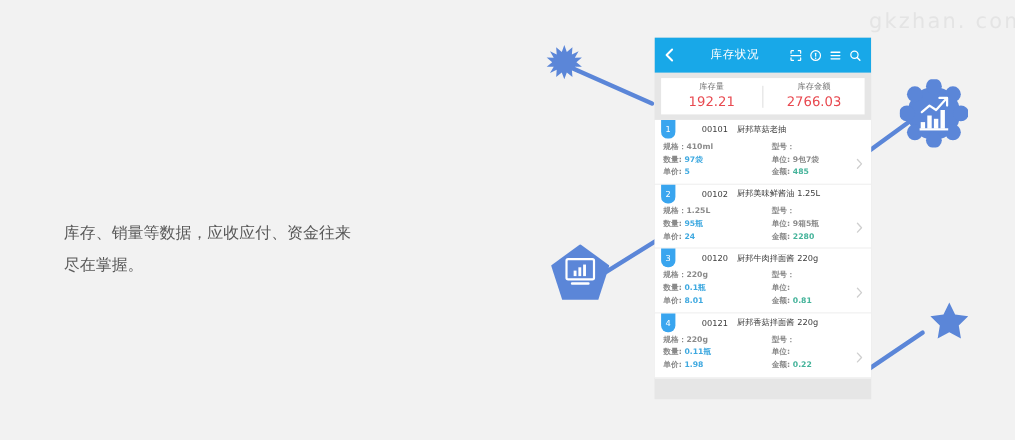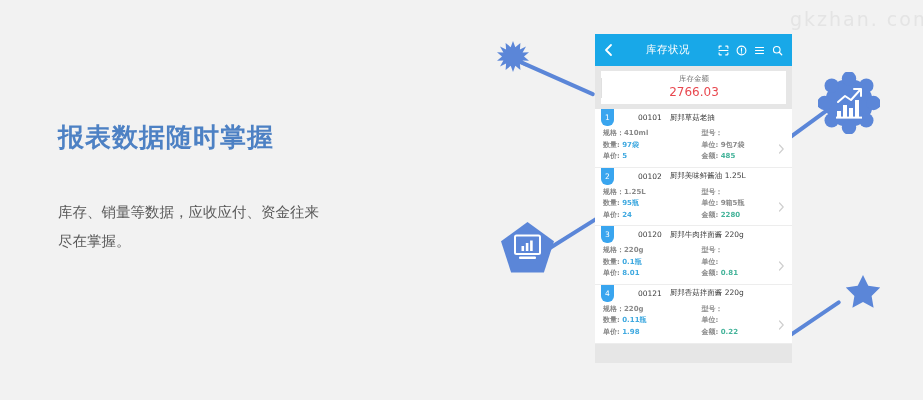--- a/index.html
+++ b/index.html
@@ -90,21 +90,20 @@
     width: 7px; height: 11px;
   }
 </style>
 </head>
 <body>
 
 <div id="stage">
 
   <div class="watermark">gkzhan. com</div>
 
-  <div class="headline">报表数据随时掌握</div>
   <div class="body-copy">
     <div>库存、销量等数据，应收应付、资金往来</div>
     <div>尽在掌握。</div>
   </div>
 
   <div class="conn" style="left:516px; top:58px; width:86px; height:4px; transform:rotate(24deg);"></div>
   <div class="conn" style="left:545px; top:249px; width:63px; height:4px; transform:rotate(-32deg);"></div>
   <div class="conn" style="left:789px; top:136px; width:48px; height:4px; transform:rotate(-36deg);"></div>
   <div class="conn" style="left:789px; top:334px; width:62px; height:4px; transform:rotate(-34deg);"></div>
 
@@ -198,20 +197,24 @@
         <span>
           <svg width="11" height="11" viewBox="0 0 12 12">
             <circle cx="5.2" cy="5.2" r="3.6" fill="none" stroke="#ffffff" stroke-width="1.2"></circle>
             <line x1="7.9" y1="7.9" x2="10.6" y2="10.6" stroke="#ffffff" stroke-width="1.4" stroke-linecap="round"></line>
           </svg>
         </span>
       </span>
     </div>
 
     <div class="stats">
+      <div class="stat">
+        <div class="stat-label">库存量</div>
+        <div class="stat-value">192.21</div>
+      </div>
       <div class="stat-div"></div>
       <div class="stat">
         <div class="stat-label">库存金额</div>
         <div class="stat-value">2766.03</div>
       </div>
     </div>
 
     <div class="list">
 
       <div class="item">

